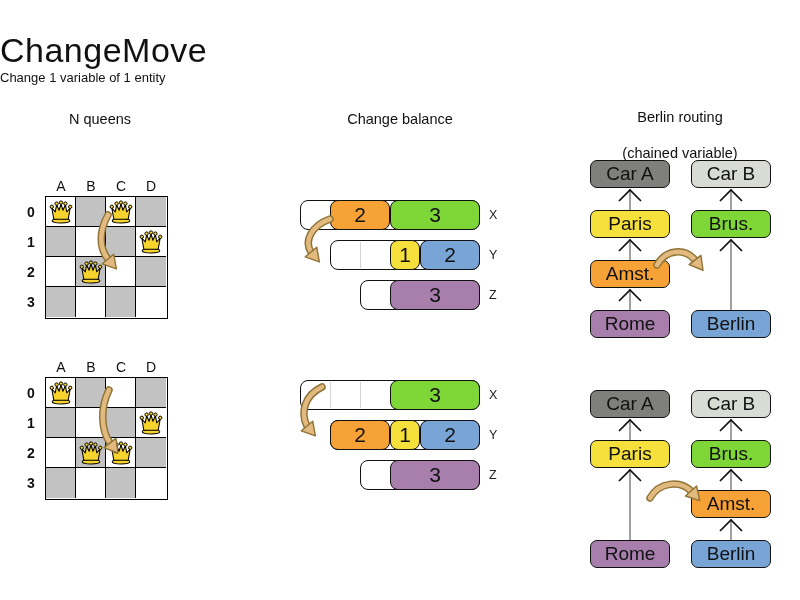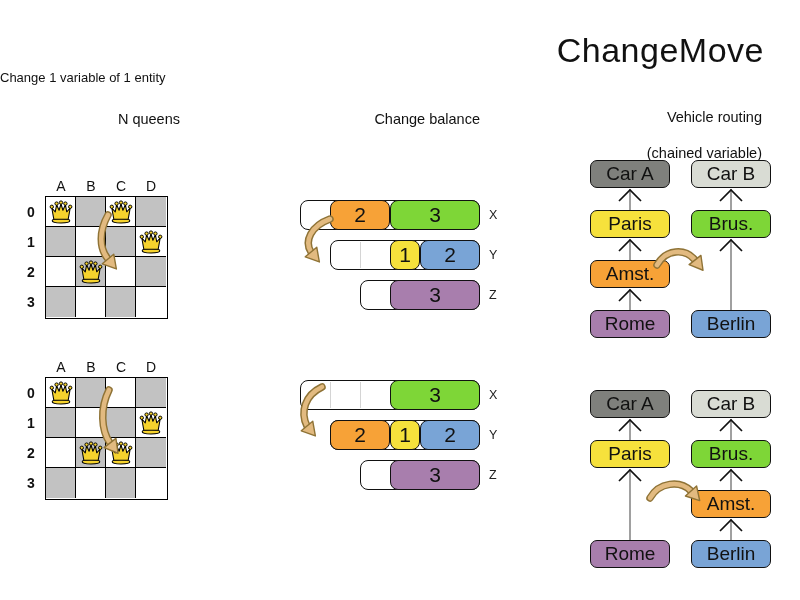--- a/index.html
+++ b/index.html
@@ -1,21 +1,21 @@
 <!DOCTYPE html>
 <html><head>
 <meta charset="utf-8">
 <style>
   html,body{margin:0;padding:0;background:#fff;}
   body{font-family:"Liberation Sans","DejaVu Sans",sans-serif;color:#111;}
   #stage{position:relative;width:800px;height:600px;background:#fff;overflow:hidden;}
   .abs{position:absolute;}
-  .title{left:0;top:31px;width:764px;text-align:right;font-size:34px;letter-spacing:.5px;}
+  .title{left:0;top:31px;width:764px;text-align:left;font-size:34px;letter-spacing:.5px;}
   .subtitle{left:0;top:70px;width:784px;text-align:left;font-size:13px;}
-  .heading{font-size:14.5px;text-align:right;}
+  .heading{font-size:14.5px;text-align:center;}
   .colhead{width:30px;text-align:center;font-size:14px;height:16px;line-height:16px;}
   .rowhead{width:22px;text-align:center;font-size:14px;font-weight:bold;height:22px;line-height:22px;}
   .crow{height:30px;box-sizing:border-box;background:#fff;border:1.5px solid #111;border-radius:8px;}
   .divider{width:1px;background:#d4d4d4;}
   .proc{height:30px;box-sizing:border-box;border:1.5px solid #111;border-radius:8px;
         display:flex;align-items:center;justify-content:center;font-size:21px;}
   .rowlabel{font-size:12.5px;color:#222;width:24px;height:30px;line-height:30px;}
   .vnode{width:80px;height:28px;box-sizing:border-box;border:1.6px solid #111;border-radius:7px;
          display:flex;align-items:center;justify-content:center;font-size:19px;}
   #arrow-layer{position:absolute;left:0;top:0;pointer-events:none;z-index:5;}
@@ -23,21 +23,21 @@
 </style>
 </head>
 <body>
 
 <div id="stage">
   <div class="abs title">ChangeMove</div>
   <div class="abs subtitle">Change 1 variable of 1 entity</div>
 
   <div class="abs heading" style="left:20px;top:111px;width:160px">N queens</div>
   <div class="abs heading" style="left:320px;top:111px;width:160px">Change balance</div>
-  <div class="abs heading" style="left:598px;top:109px;width:164px">Vehicle routing</div>
+  <div class="abs heading" style="left:598px;top:109px;width:164px">Berlin routing</div>
   <div class="abs heading" style="left:598px;top:145px;width:164px">(chained variable)</div>
 
   <div id="diagram-layer">
       <div class="abs" style="left: 45px; top: 196px; width: 121px; height: 121px; border: 1.5px solid rgb(0, 0, 0); background: rgb(255, 255, 255); box-sizing: content-box;"></div>
       <div class="abs" style="left: 46px; top: 197px; width: 30px; height: 30px; box-sizing: border-box; background: rgb(255, 255, 255); border-right: 1px solid rgb(0, 0, 0); border-bottom: 1px solid rgb(0, 0, 0);"></div>
       <div class="abs" style="left: 76px; top: 197px; width: 30px; height: 30px; box-sizing: border-box; background: rgb(194, 194, 194); border-right: 1px solid rgb(0, 0, 0); border-bottom: 1px solid rgb(0, 0, 0);"></div>
       <div class="abs" style="left: 106px; top: 197px; width: 30px; height: 30px; box-sizing: border-box; background: rgb(255, 255, 255); border-right: 1px solid rgb(0, 0, 0); border-bottom: 1px solid rgb(0, 0, 0);"></div>
       <div class="abs" style="left: 136px; top: 197px; width: 30px; height: 30px; box-sizing: border-box; background: rgb(194, 194, 194); border-bottom: 1px solid rgb(0, 0, 0);"></div>
       <div class="abs" style="left: 46px; top: 227px; width: 30px; height: 30px; box-sizing: border-box; background: rgb(194, 194, 194); border-right: 1px solid rgb(0, 0, 0); border-bottom: 1px solid rgb(0, 0, 0);"></div>
       <div class="abs" style="left: 76px; top: 227px; width: 30px; height: 30px; box-sizing: border-box; background: rgb(255, 255, 255); border-right: 1px solid rgb(0, 0, 0); border-bottom: 1px solid rgb(0, 0, 0);"></div>

